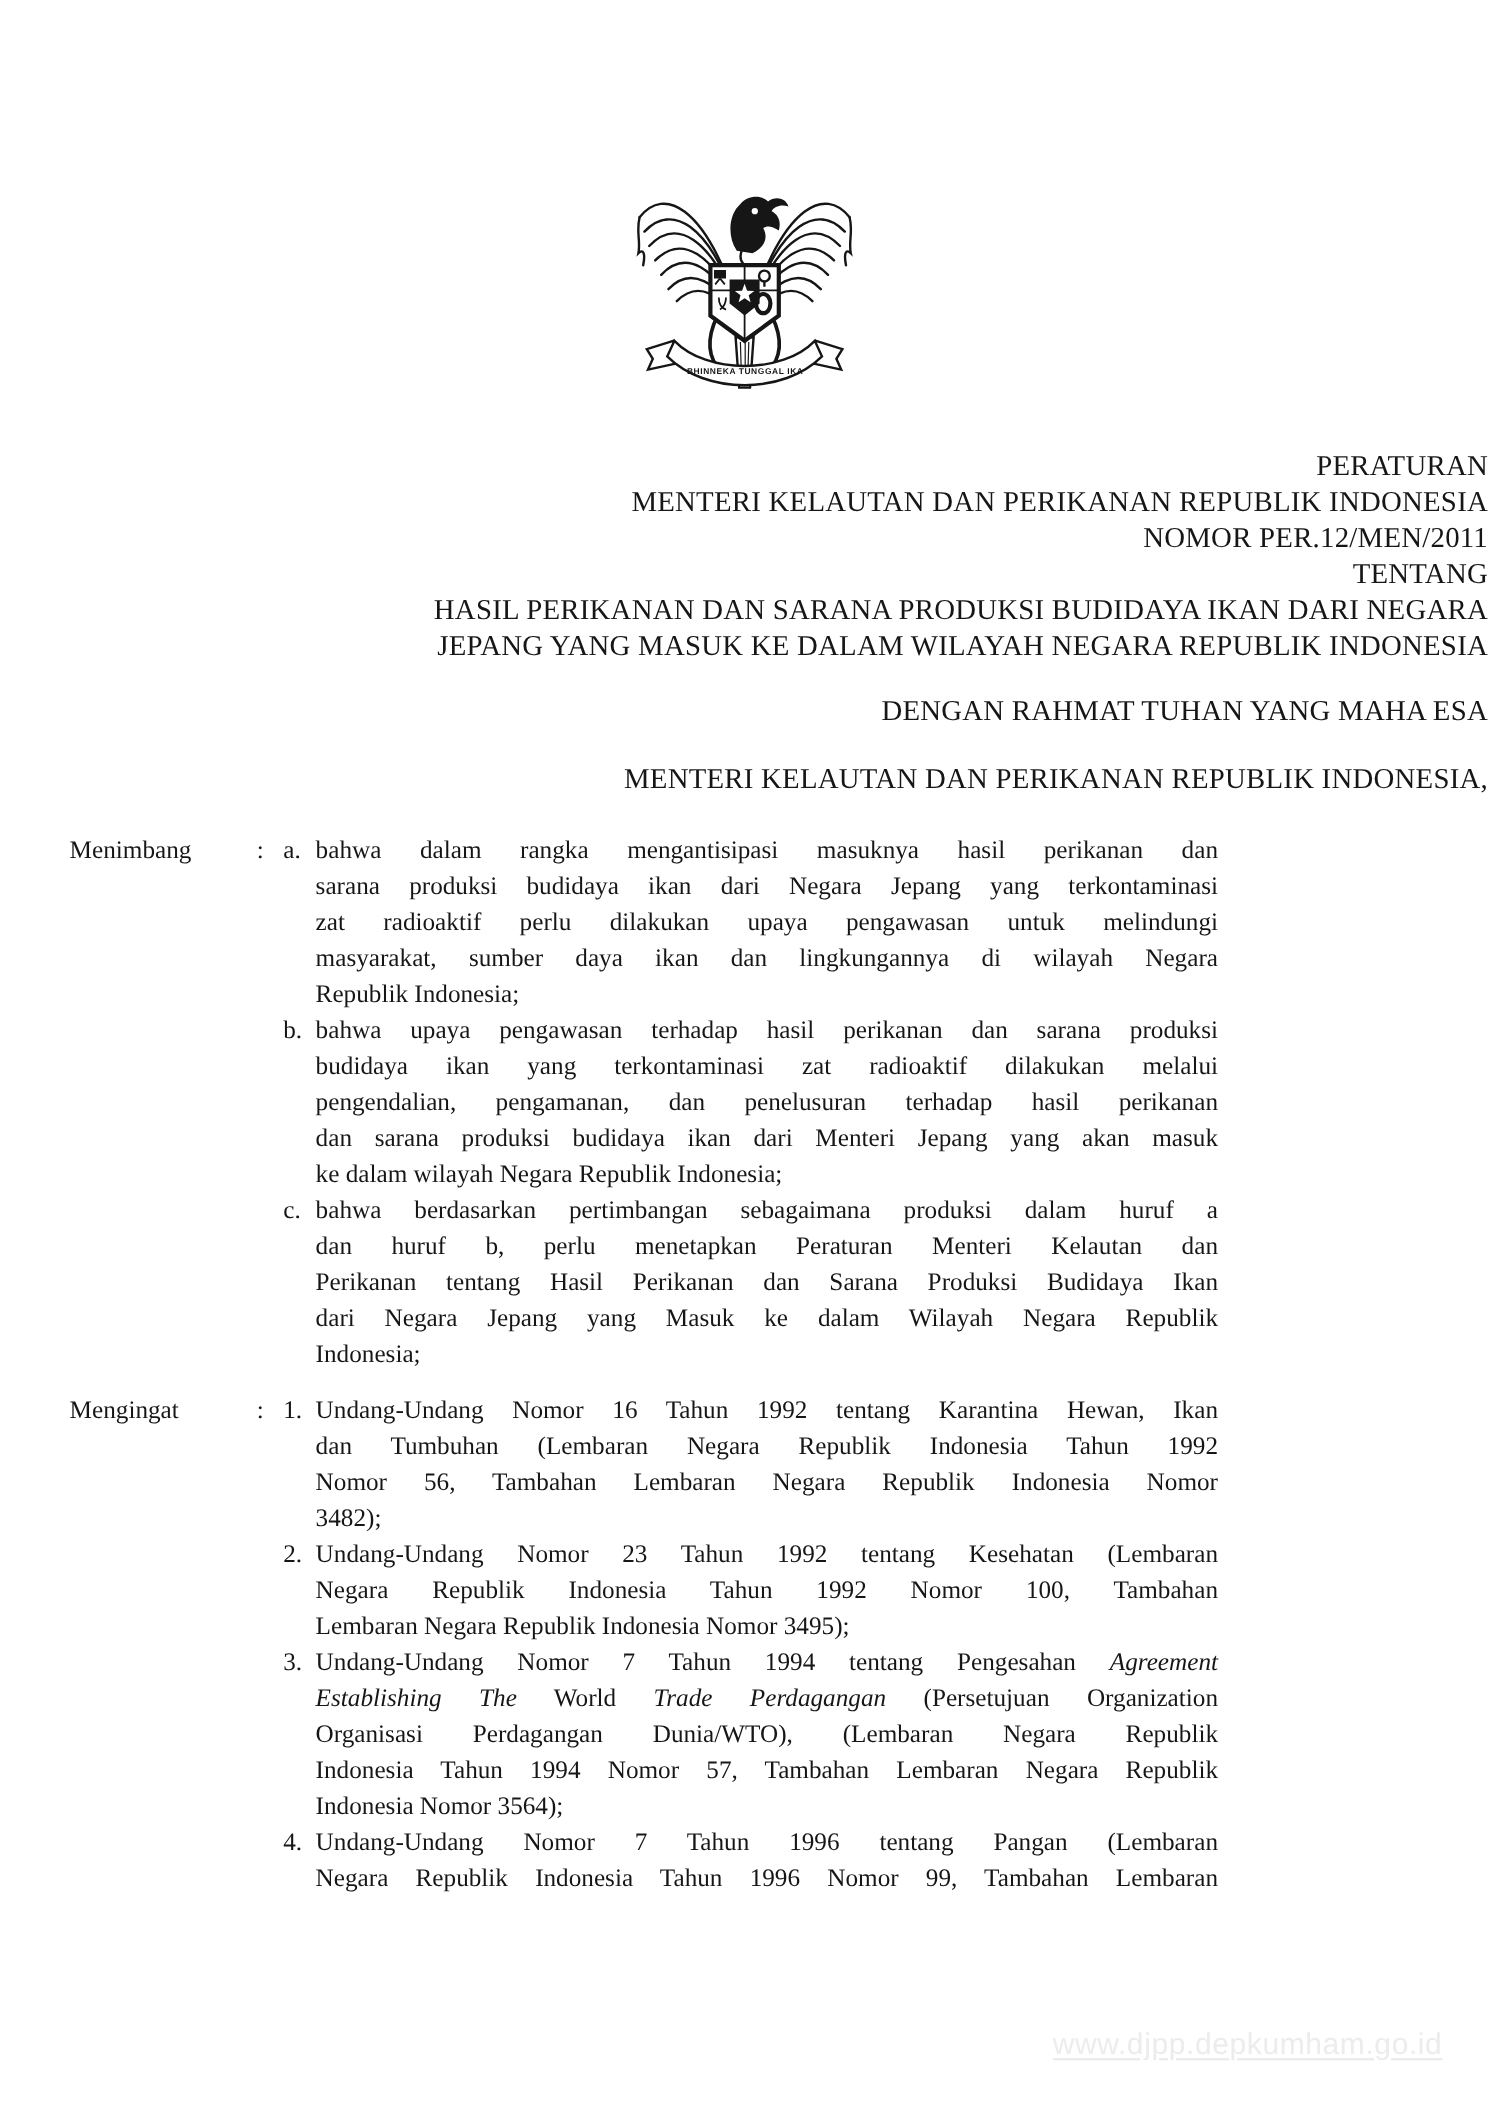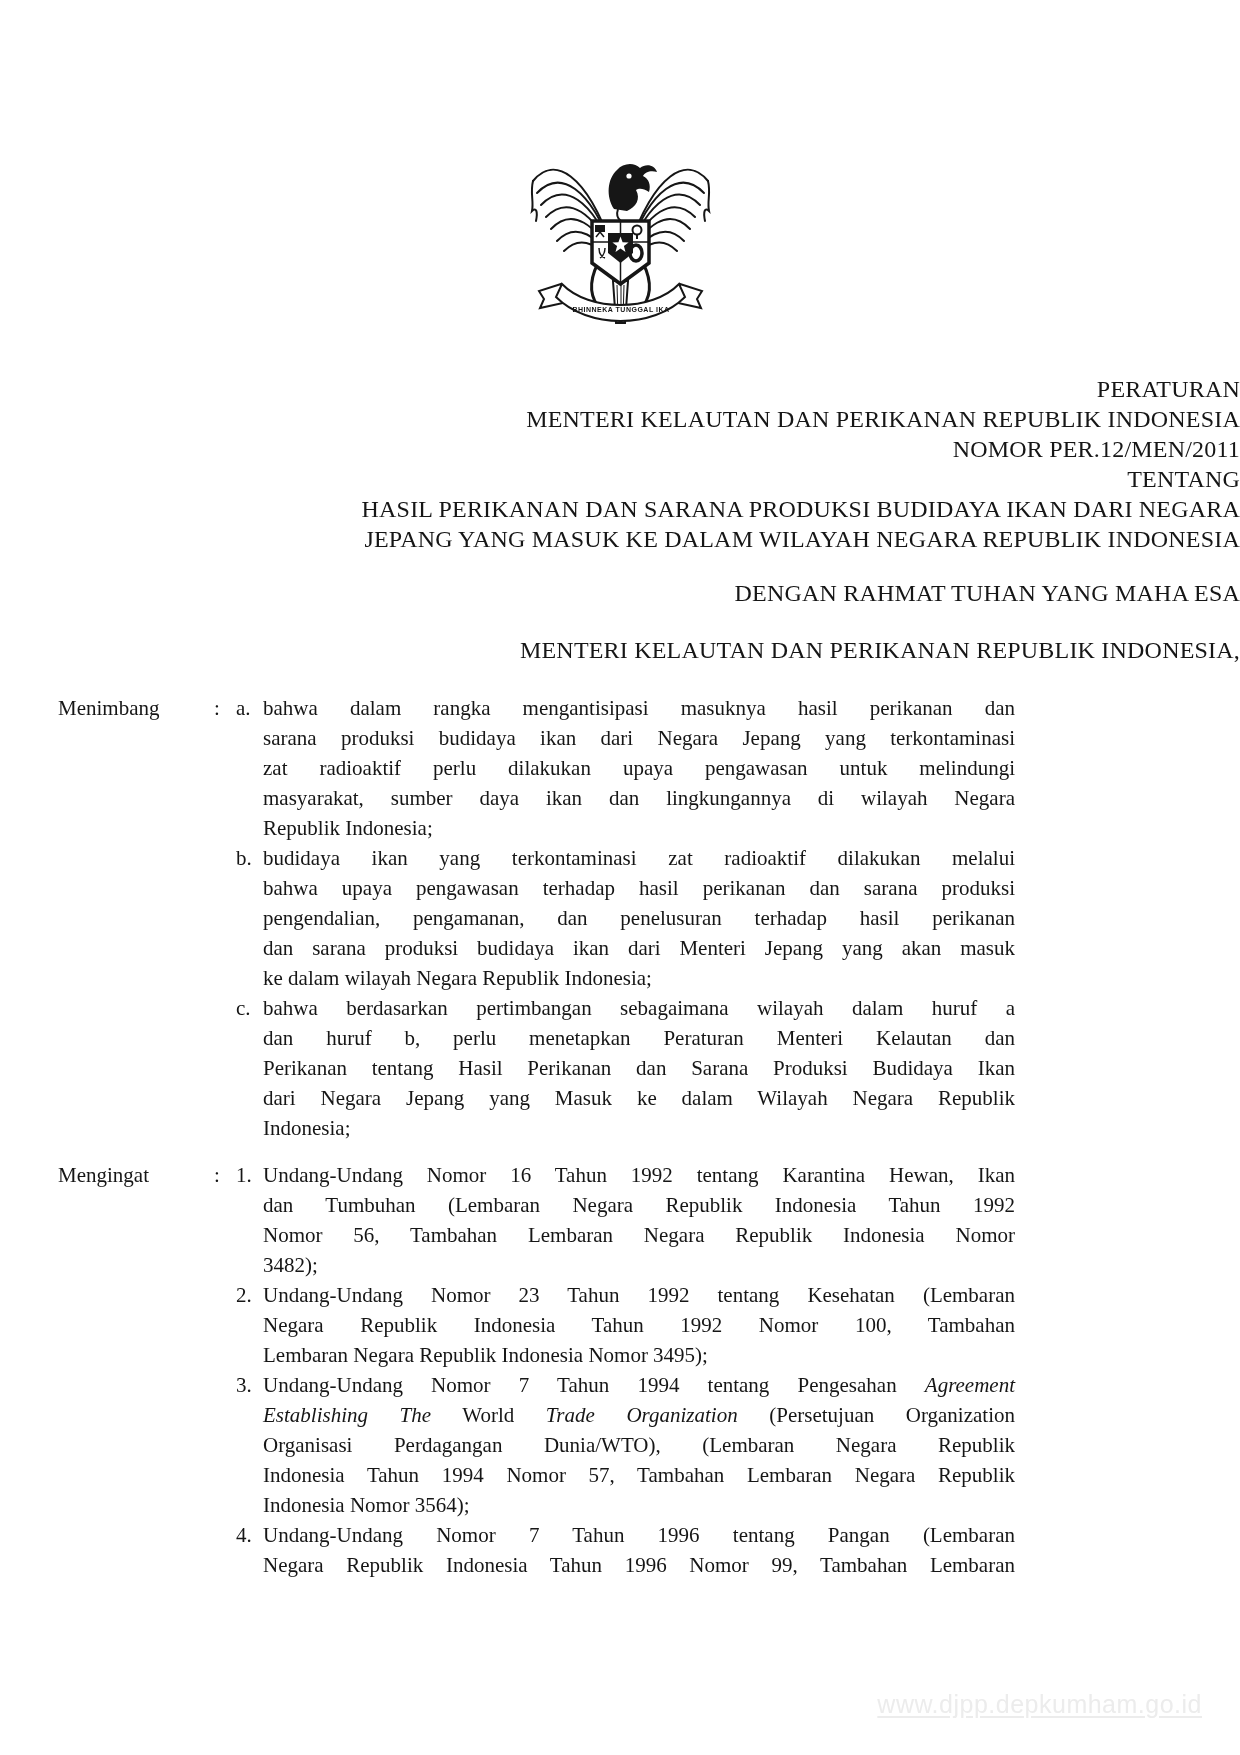--- a/index.html
+++ b/index.html
@@ -129,31 +129,31 @@
               <div class="jline">bahwa dalam rangka mengantisipasi masuknya hasil perikanan dan</div>
               <div class="jline">sarana produksi budidaya ikan dari Negara Jepang yang terkontaminasi</div>
               <div class="jline">zat radioaktif perlu dilakukan upaya pengawasan untuk melindungi</div>
               <div class="jline">masyarakat, sumber daya ikan dan lingkungannya di wilayah Negara</div>
               <div class="jline last">Republik Indonesia;</div>
             </div>
           </div>
           <div class="item">
             <div class="item-marker">b.</div>
             <div class="item-lines">
+              <div class="jline">bahwa upaya pengawasan terhadap hasil perikanan dan sarana produksi</div>
               <div class="jline">budidaya ikan yang terkontaminasi zat radioaktif dilakukan melalui</div>
-              <div class="jline">bahwa upaya pengawasan terhadap hasil perikanan dan sarana produksi</div>
               <div class="jline">pengendalian, pengamanan, dan penelusuran terhadap hasil perikanan</div>
               <div class="jline">dan sarana produksi budidaya ikan dari Menteri Jepang yang akan masuk</div>
               <div class="jline last">ke dalam wilayah Negara Republik Indonesia;</div>
             </div>
           </div>
           <div class="item">
             <div class="item-marker">c.</div>
             <div class="item-lines">
-              <div class="jline">bahwa berdasarkan pertimbangan sebagaimana wilayah dalam huruf a</div>
+              <div class="jline">bahwa berdasarkan pertimbangan sebagaimana produksi dalam huruf a</div>
               <div class="jline">dan huruf b, perlu menetapkan Peraturan Menteri Kelautan dan</div>
               <div class="jline">Perikanan tentang Hasil Perikanan dan Sarana Produksi Budidaya Ikan</div>
               <div class="jline">dari Negara Jepang yang Masuk ke dalam Wilayah Negara Republik</div>
               <div class="jline last">Indonesia;</div>
             </div>
           </div>
         </div>
       </div>
       <div class="section">
         <div class="sec-label">Mengingat</div>
@@ -173,21 +173,21 @@
             <div class="item-lines">
               <div class="jline">Undang-Undang Nomor 23 Tahun 1992 tentang Kesehatan (Lembaran</div>
               <div class="jline">Negara Republik Indonesia Tahun 1992 Nomor 100, Tambahan</div>
               <div class="jline last">Lembaran Negara Republik Indonesia Nomor 3495);</div>
             </div>
           </div>
           <div class="item">
             <div class="item-marker">3.</div>
             <div class="item-lines">
               <div class="jline"><span>Undang-Undang Nomor 7 Tahun 1994 tentang Pengesahan </span><span class="it">Agreement</span></div>
-              <div class="jline"><span class="it">Establishing The</span><span> World </span><span class="it">Trade Organization</span><span> (Persetujuan Organization</span></div>
+              <div class="jline"><span class="it">Establishing The</span><span> World </span><span class="it">Trade Perdagangan</span><span> (Persetujuan Organization</span></div>
               <div class="jline">Organisasi Perdagangan Dunia/WTO), (Lembaran Negara Republik</div>
               <div class="jline">Indonesia Tahun 1994 Nomor 57, Tambahan Lembaran Negara Republik</div>
               <div class="jline last">Indonesia Nomor 3564);</div>
             </div>
           </div>
           <div class="item">
             <div class="item-marker">4.</div>
             <div class="item-lines">
               <div class="jline">Undang-Undang Nomor 7 Tahun 1996 tentang Pangan (Lembaran</div>
               <div class="jline">Negara Republik Indonesia Tahun 1996 Nomor 99, Tambahan Lembaran</div>

